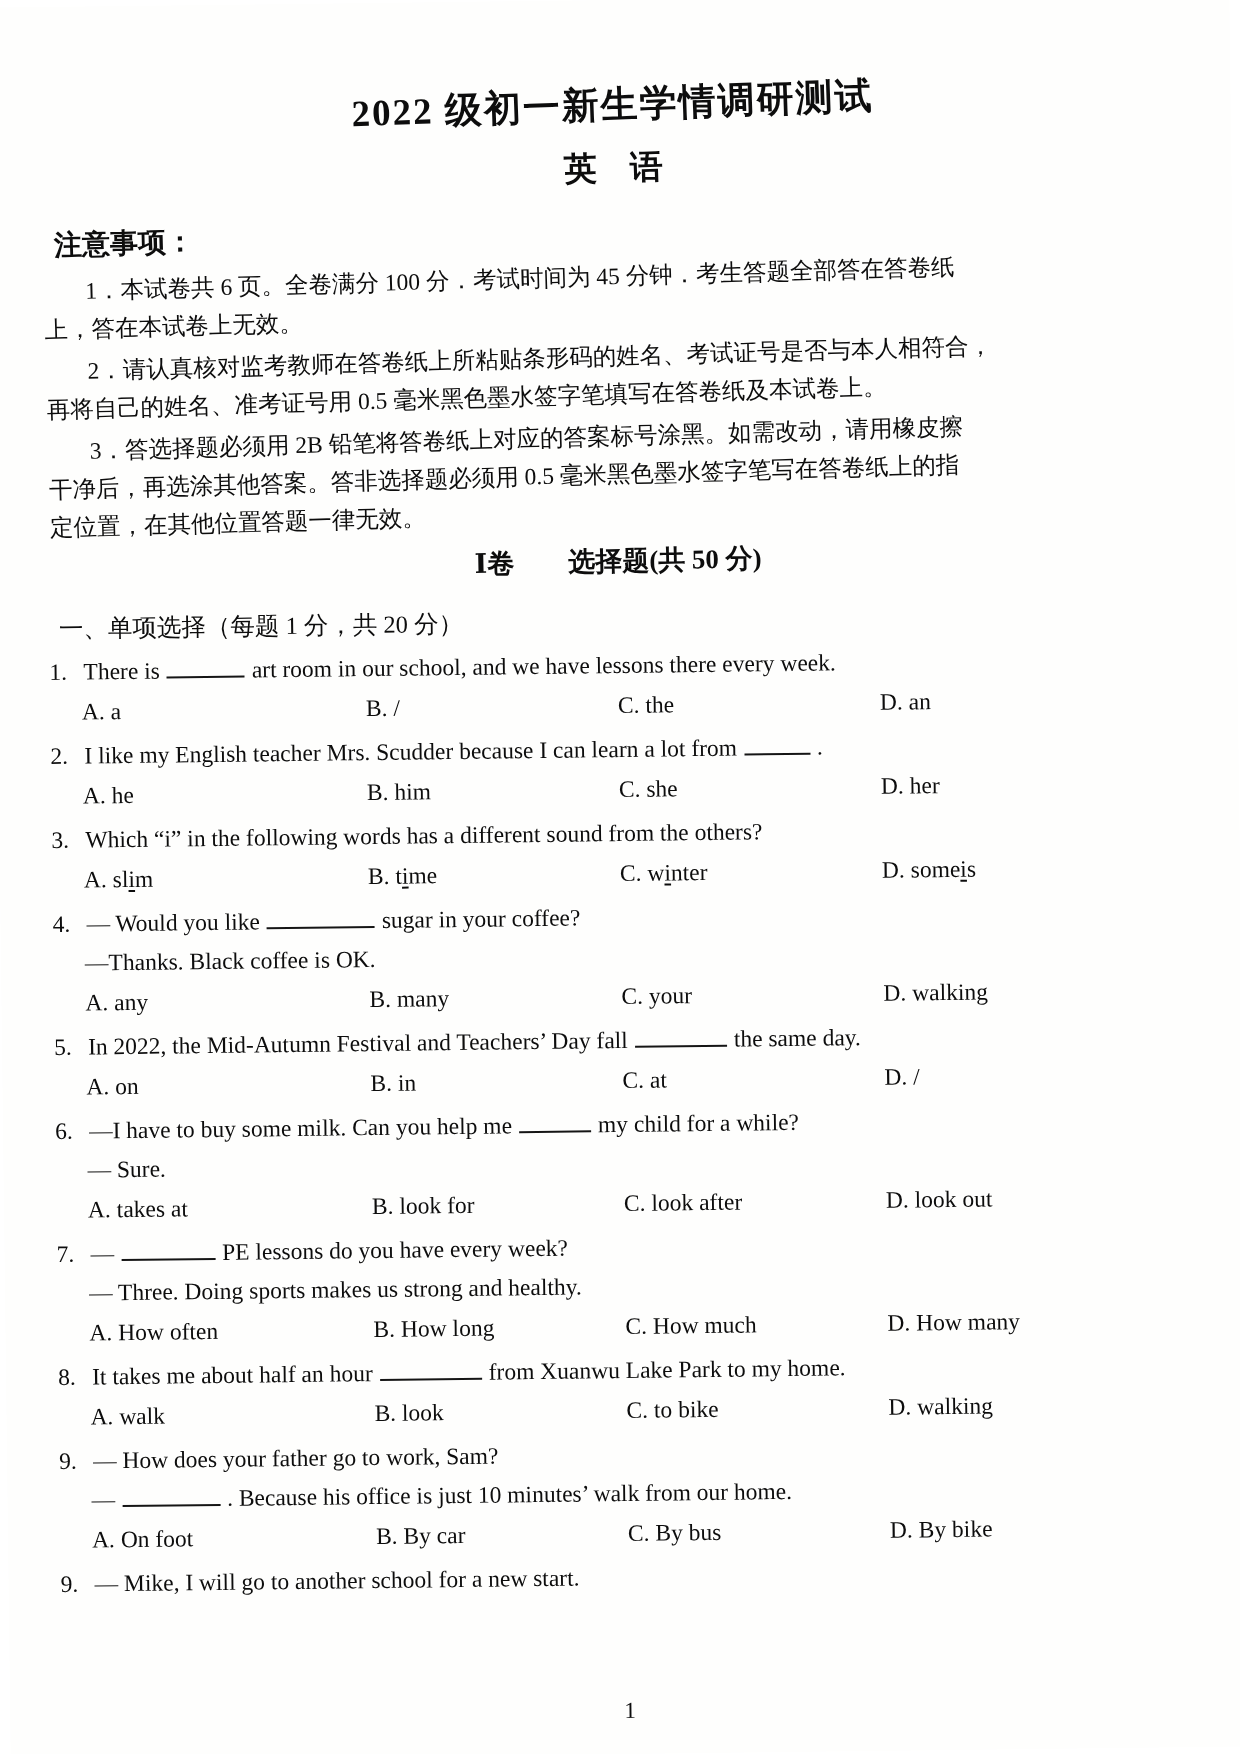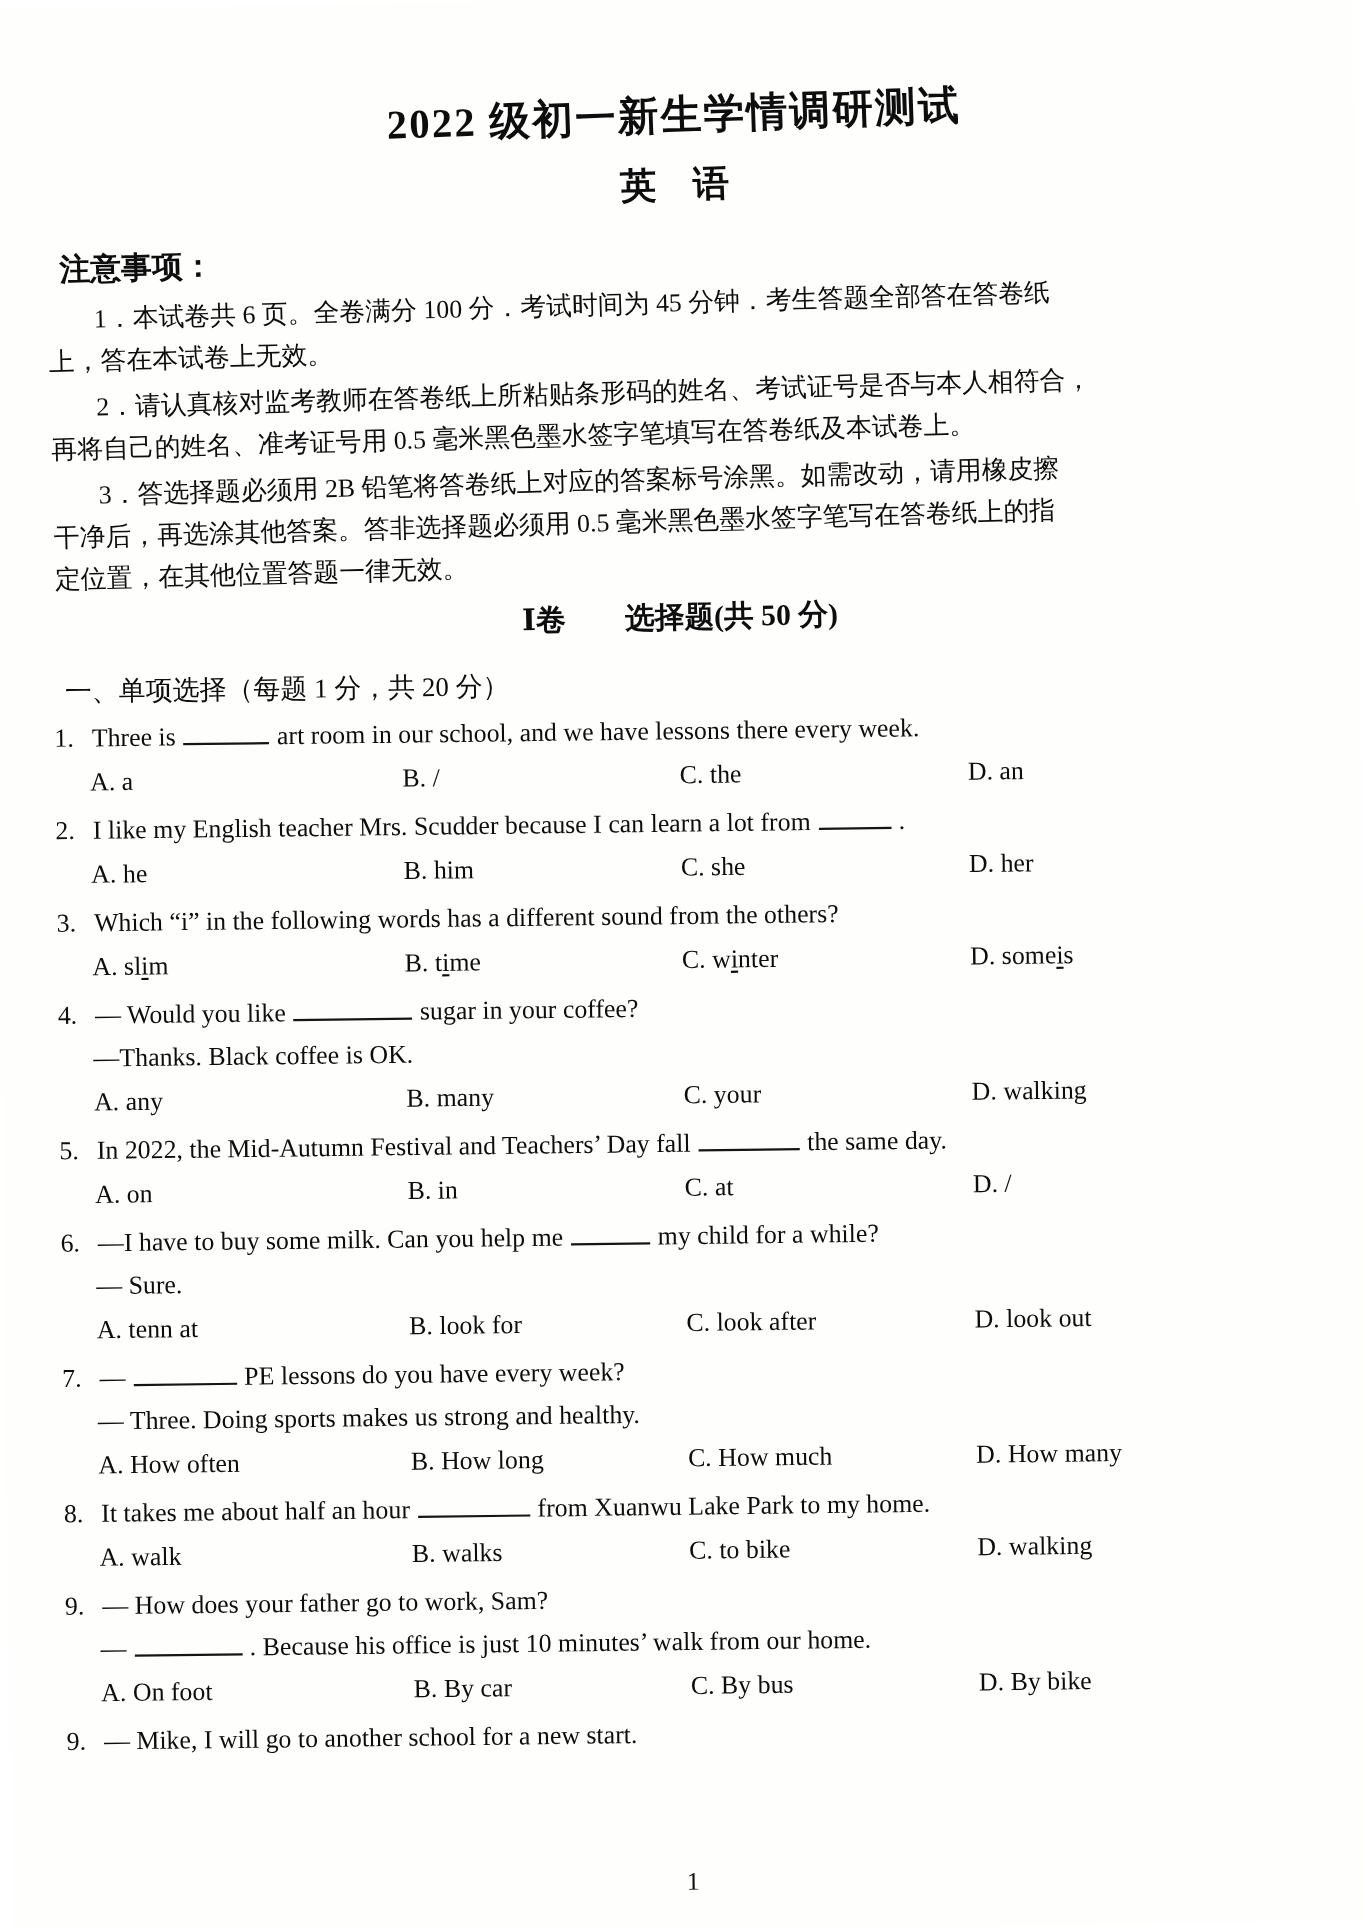--- a/index.html
+++ b/index.html
@@ -136,21 +136,21 @@
           <div class="n-line">定位置，在其他位置答题一律无效。</div>
         </div>
       </div>
   </div>
 
   <div class="vol-heading">Ⅰ卷        选择题(共 50 分)</div>
   <div class="part-heading">一、单项选择（每题 1 分，共 20 分）</div>
 
   <div class="questions">
       <div class="question">
-        <div class="q-line"><span class="q-num">1. </span><span>Three is</span><span class="blank" style="width: 78px;"></span><span>art room in our school, and we have lessons there every week.</span></div>
+        <div class="q-line"><span class="q-num">1. </span><span>There is</span><span class="blank" style="width: 78px;"></span><span>art room in our school, and we have lessons there every week.</span></div>
         <div class="options">
           <div class="option opt-a"><span>A. </span><span>a</span></div>
           <div class="option opt-b"><span>B. </span><span>/</span></div>
           <div class="option opt-c"><span>C. </span><span>the</span></div>
           <div class="option opt-d"><span>D. </span><span>an</span></div>
         </div>
       </div>
       <div class="question">
         <div class="q-line"><span class="q-num">2. </span><span>I like my English teacher Mrs. Scudder because I can learn a lot from</span><span class="blank" style="width: 66px;"></span><span>.</span></div>
         <div class="options">
@@ -185,41 +185,41 @@
           <div class="option opt-a"><span>A. </span><span>on</span></div>
           <div class="option opt-b"><span>B. </span><span>in</span></div>
           <div class="option opt-c"><span>C. </span><span>at</span></div>
           <div class="option opt-d"><span>D. </span><span>/</span></div>
         </div>
       </div>
       <div class="question">
         <div class="q-line"><span class="q-num">6. </span><span>—I have to buy some milk. Can you help me</span><span class="blank" style="width: 72px;"></span><span>my child for a while?</span></div>
         <div class="q-line q-cont"><span>— Sure.</span></div>
         <div class="options">
-          <div class="option opt-a"><span>A. </span><span>tenn at</span></div>
+          <div class="option opt-a"><span>A. </span><span>takes at</span></div>
           <div class="option opt-b"><span>B. </span><span>look for</span></div>
           <div class="option opt-c"><span>C. </span><span>look after</span></div>
           <div class="option opt-d"><span>D. </span><span>look out</span></div>
         </div>
       </div>
       <div class="question">
         <div class="q-line"><span class="q-num">7. </span><span>—</span><span class="blank" style="width: 94px;"></span><span>PE lessons do you have every week?</span></div>
         <div class="q-line q-cont"><span>— Three. Doing sports makes us strong and healthy.</span></div>
         <div class="options">
           <div class="option opt-a"><span>A. </span><span>How often</span></div>
           <div class="option opt-b"><span>B. </span><span>How long</span></div>
           <div class="option opt-c"><span>C. </span><span>How much</span></div>
           <div class="option opt-d"><span>D. </span><span>How many</span></div>
         </div>
       </div>
       <div class="question">
         <div class="q-line"><span class="q-num">8. </span><span>It takes me about half an hour</span><span class="blank" style="width: 102px;"></span><span>from Xuanwu Lake Park to my home.</span></div>
         <div class="options">
           <div class="option opt-a"><span>A. </span><span>walk</span></div>
-          <div class="option opt-b"><span>B. </span><span>walks</span></div>
+          <div class="option opt-b"><span>B. </span><span>look</span></div>
           <div class="option opt-c"><span>C. </span><span>to bike</span></div>
           <div class="option opt-d"><span>D. </span><span>walking</span></div>
         </div>
       </div>
       <div class="question">
         <div class="q-line"><span class="q-num">9. </span><span>— How does your father go to work, Sam?</span></div>
         <div class="q-line q-cont"><span>—</span><span class="blank" style="width: 98px;"></span><span>. Because his office is just 10 minutes’ walk from our home.</span></div>
         <div class="options">
           <div class="option opt-a"><span>A. </span><span>On foot</span></div>
           <div class="option opt-b"><span>B. </span><span>By car</span></div>

